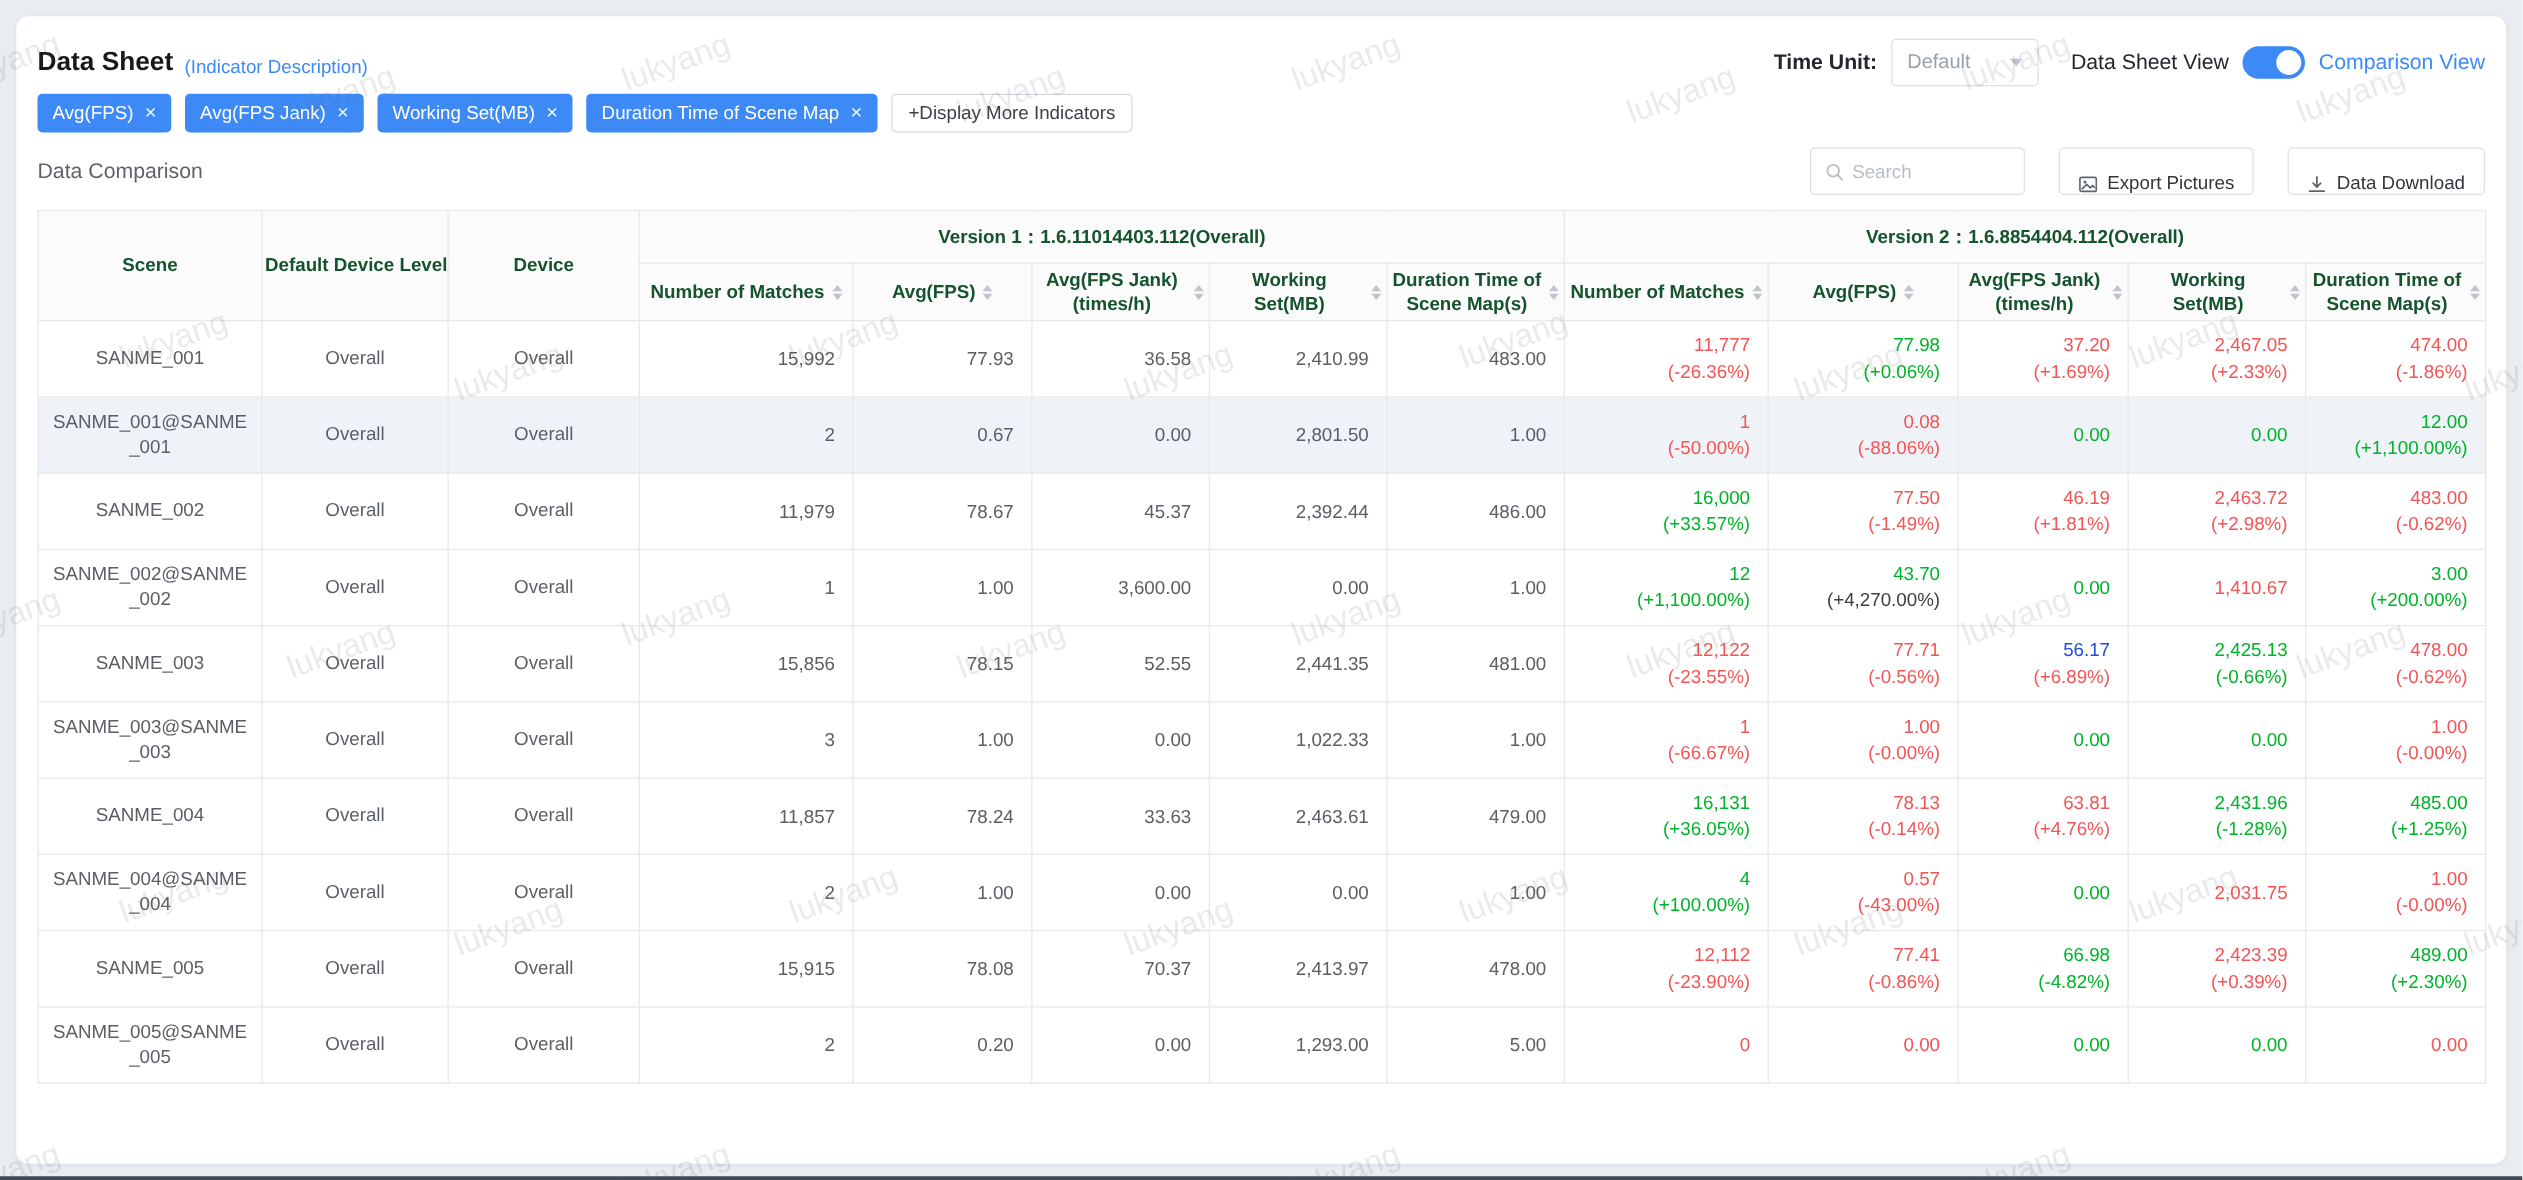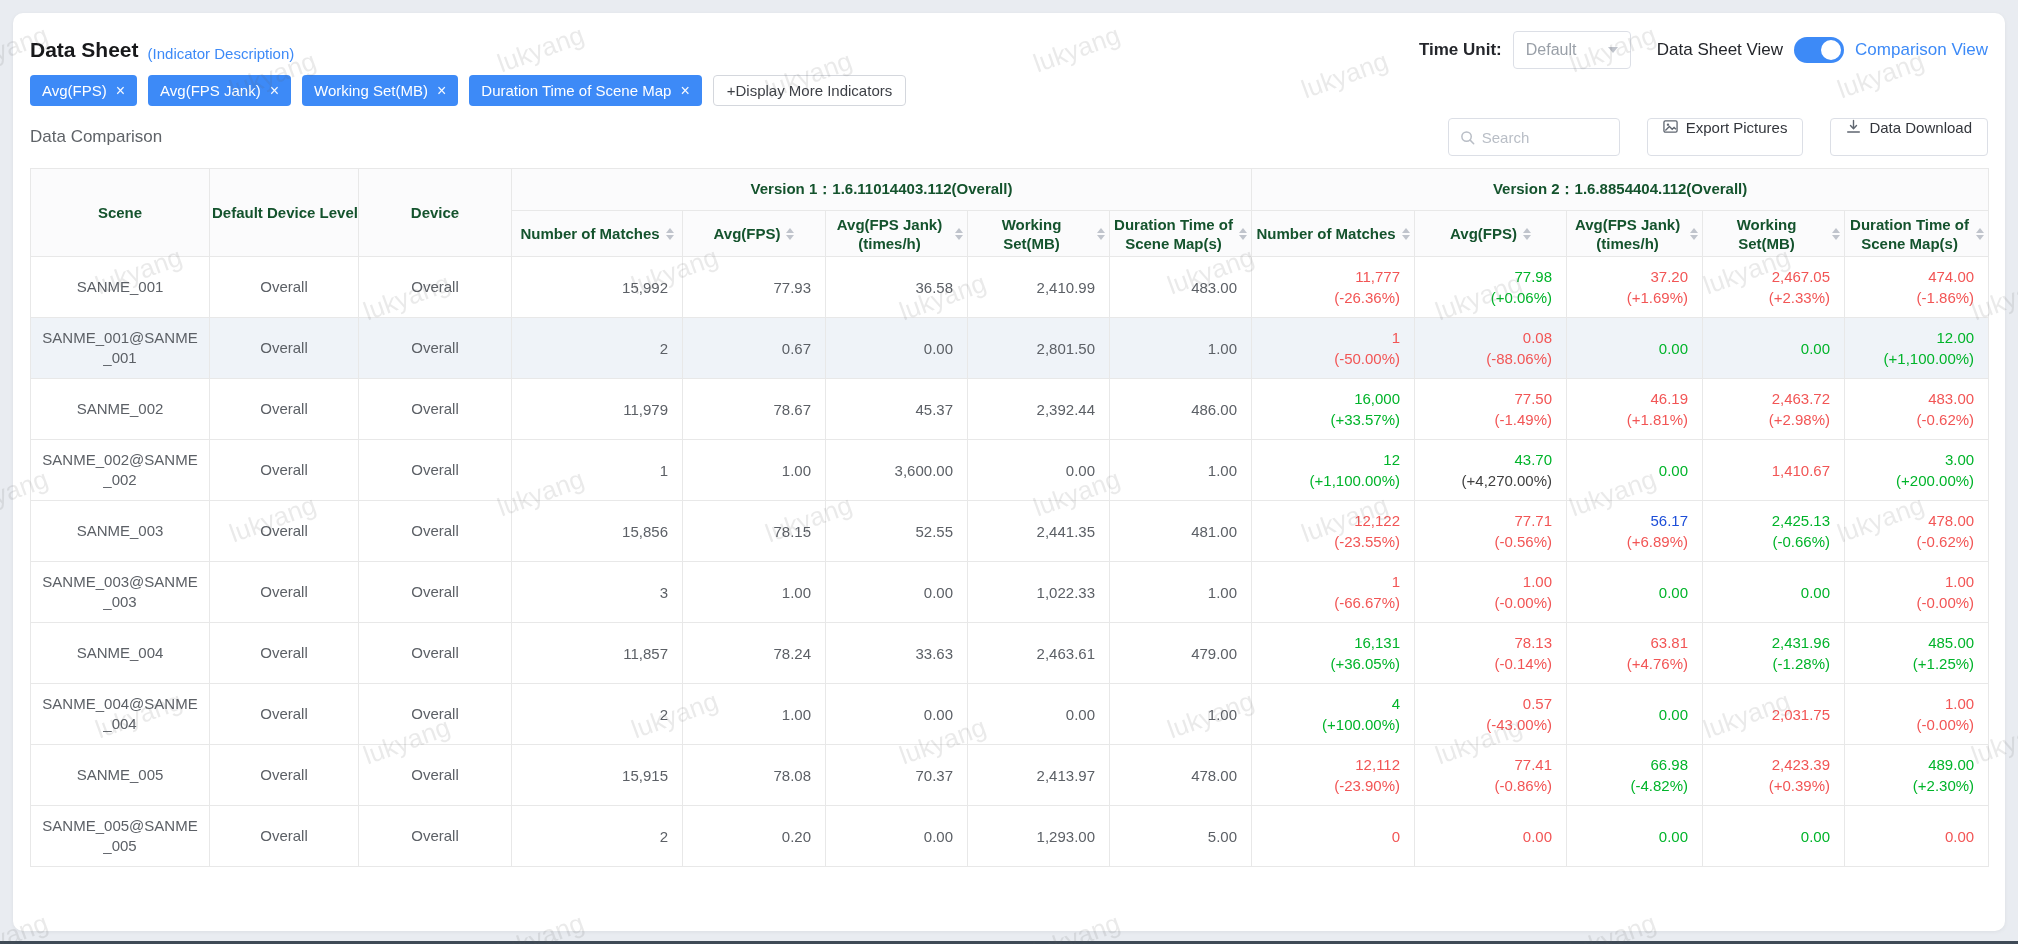--- a/index.html
+++ b/index.html
@@ -61,21 +61,21 @@
   .section-title { font-size:17px; color:#5f6368; }
   .toolbar-right { display:flex; align-items:center; gap:27px; }
   .search-box {
     width:172px; height:38px; border:1px solid #dcdfe6; border-radius:4px;
     display:flex; align-items:center; gap:7px; padding:0 11px; background:#fff;
   }
   .search-box input { border:none; outline:none; width:100%; font-size:15px; color:#333; font-family:inherit; }
   .search-box input::placeholder { color:#b9bec6; }
   .tb-btn {
     height:38px; background:#fff; border:1px solid #dcdfe6; border-radius:4px;
-    display:inline-flex; align-items:flex-start; gap:8px; padding:0 15px;
+    display:inline-flex; align-items:flex-end; gap:8px; padding:0 15px;
     font-size:15px; color:#33363c; cursor:pointer; font-family:inherit;
   }
 
   
   table { margin-top:12px; width:1958px; border-collapse:collapse; table-layout:fixed; }
   th, td { border:1px solid #e8e8e8; }
   thead th { background:#fbfbfc; color:#14532d; font-weight:700; font-size:15px; }
   .ver-th { height:42px; text-align:center; }
   .metric-th { height:46px; cursor:pointer; }
   .base-th { text-align:center; white-space:nowrap; padding:0 2px; }

